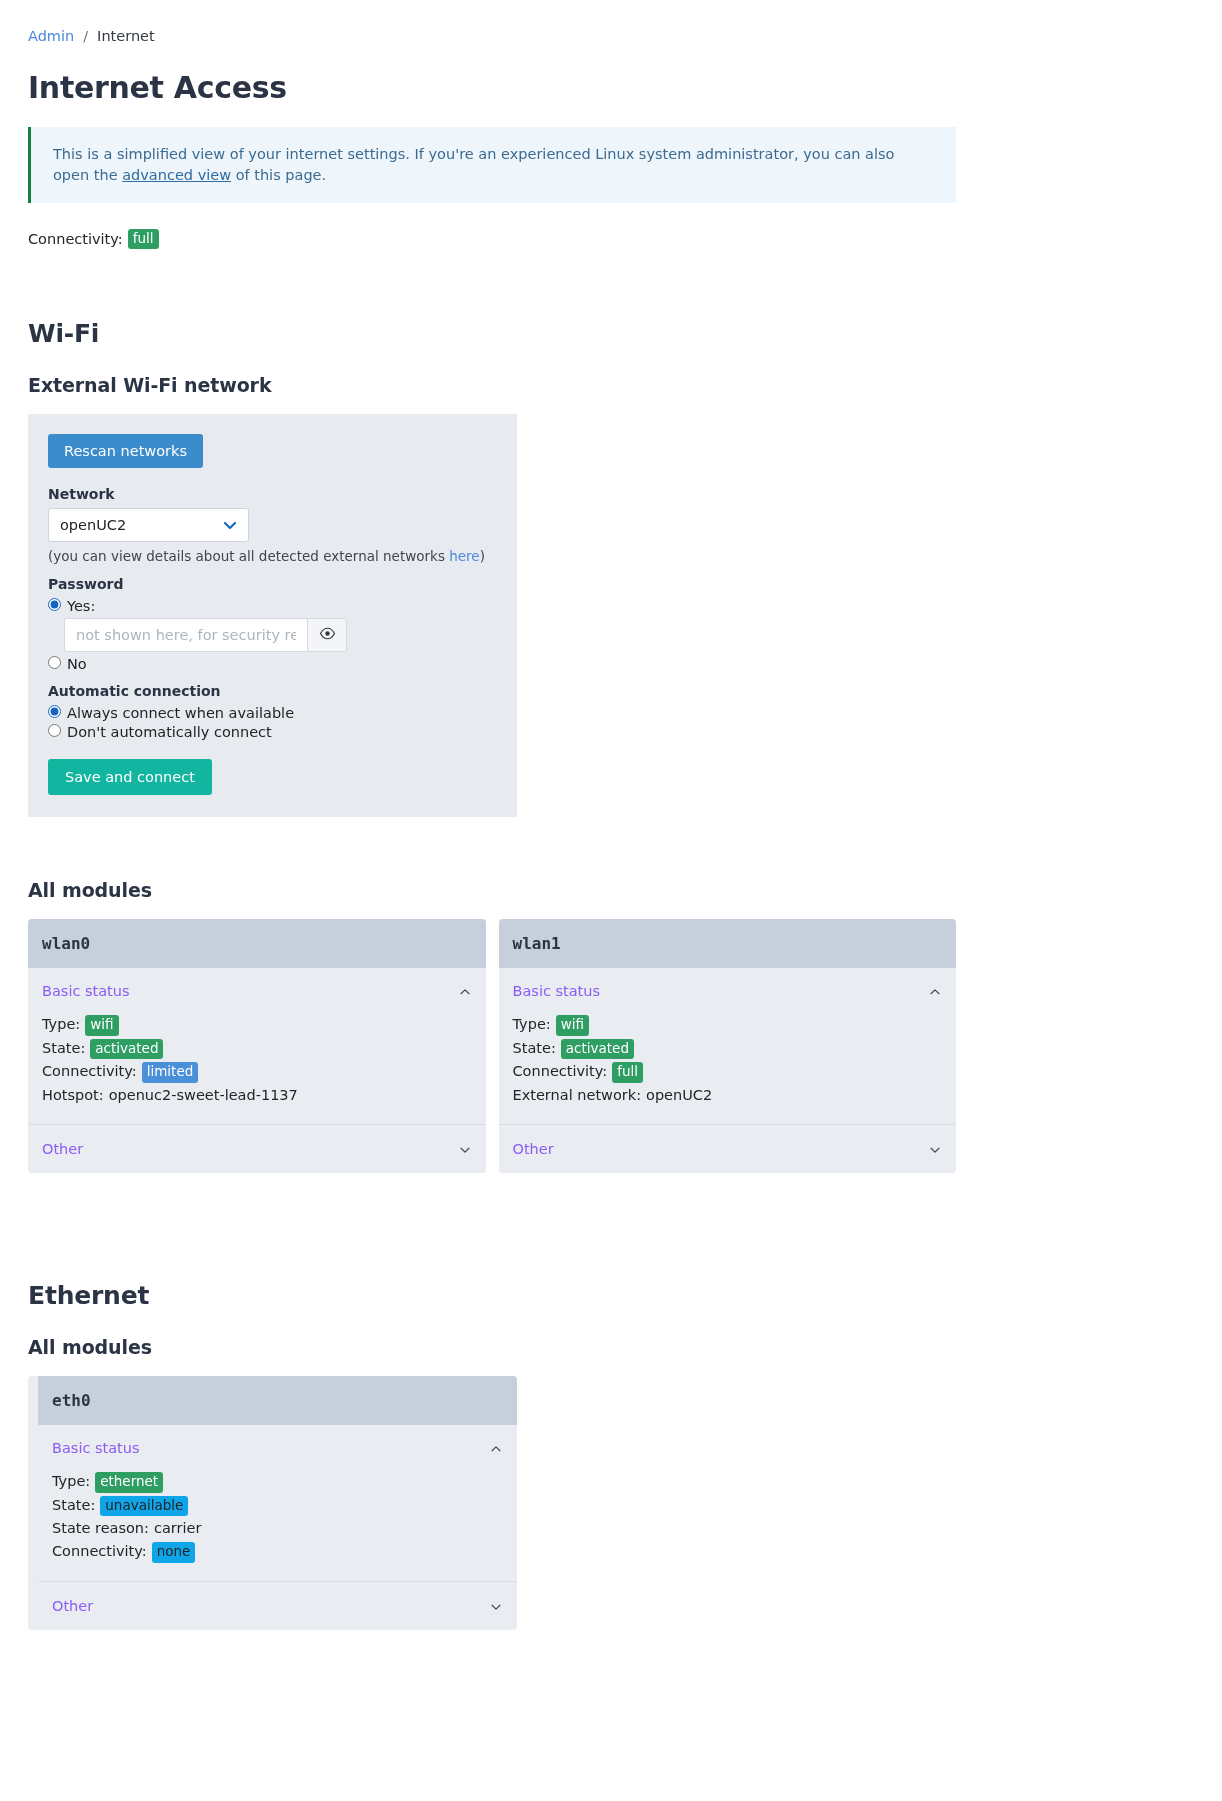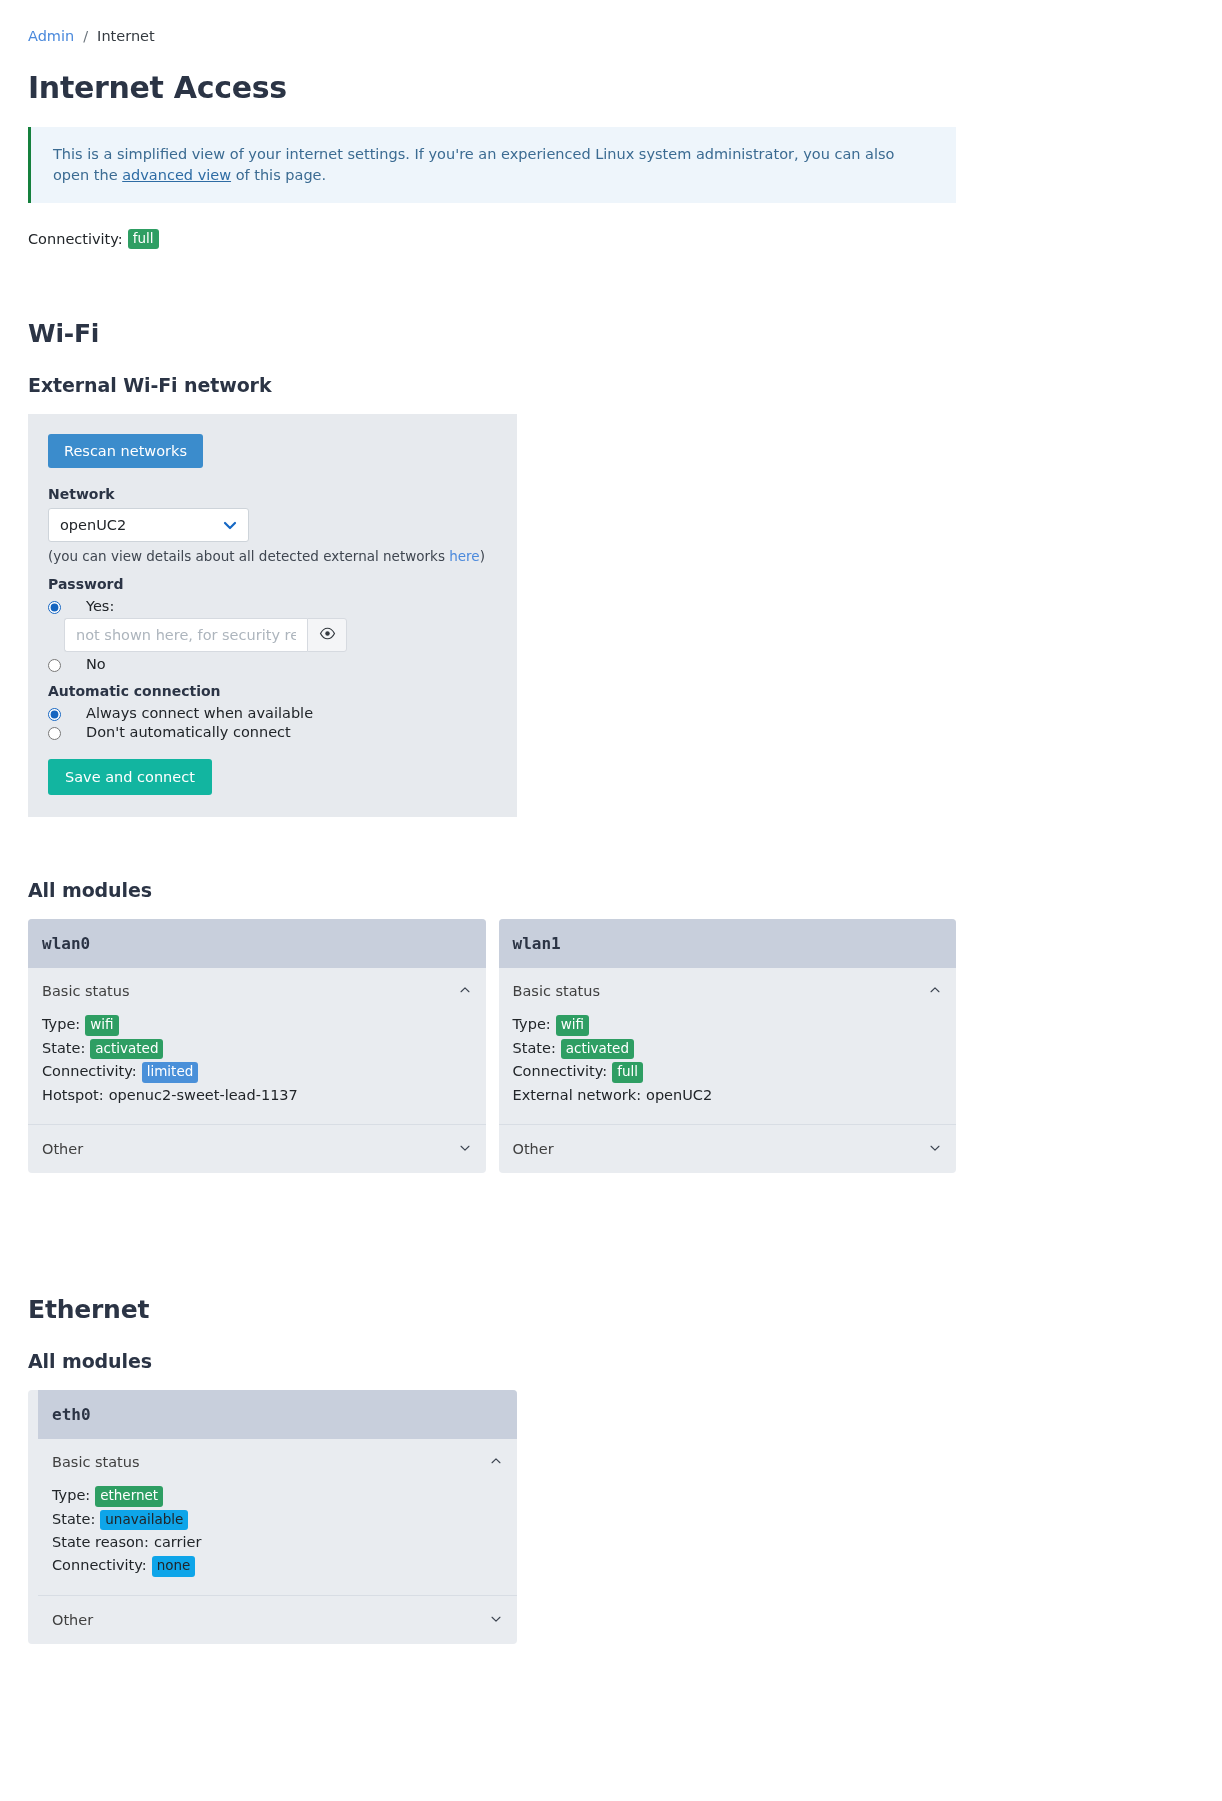--- a/index.html
+++ b/index.html
@@ -167,22 +167,22 @@
   }
   .hint {
     font-size: 13.5px;
     color: #3f4650;
     margin: 0 0 12px 0;
   }
   .hint a { color: #4a89dc; text-decoration: none; }
 
   .radio-row {
     display: flex;
-    align-items: flex-end;
-    gap: 25px;
+    align-items: flex-start;
+    gap: 6px;
     font-size: 14.5px;
     color: #212529;
     margin: 0 0 3px 0;
   }
   .radio-row input[type=radio] {
     margin: 0;
     width: 13px;
     height: 13px;
     accent-color: #1565c0;
     cursor: pointer;
@@ -219,45 +219,45 @@
     font-size: 14px;
     font-weight: 700;
     color: #2b3445;
     margin: 11px 0 6px 0;
   }
 
   
   .modules-grid {
     display: flex;
     gap: 13px;
-    margin: 0 0 66px 0;
+    margin: 0 0 52px 0;
   }
   .module-card {
     width: 489px;
     box-sizing: border-box;
     background: #e9ecf0;
     border-radius: 4px;
     overflow: hidden;
   }
   .module-card.single { margin: 0 0 60px 0; padding-left: 10px; }
   .module-head {
     background: #c8cfdc;
     padding: 15px 14px;
     font-size: 16px;
     font-weight: 700;
     color: #2b3445;
     font-family: "DejaVu Sans Mono", "Liberation Mono", monospace;
   }
   .accordion-head {
     display: flex;
-    align-items: flex-start;
+    align-items: flex-end;
     justify-content: space-between;
     padding: 15px 14px 13px 14px;
     font-size: 14.5px;
-    color: #404040;
+    color: #8b5cf6;
     cursor: pointer;
   }
   .accordion-head .chev { line-height: 0; }
   .accordion-body {
     padding: 2px 14px 16px 14px;
     font-size: 14.5px;
     line-height: 1.45;
     color: #212529;
     border-bottom: 1px solid #d8dde4;
   }

